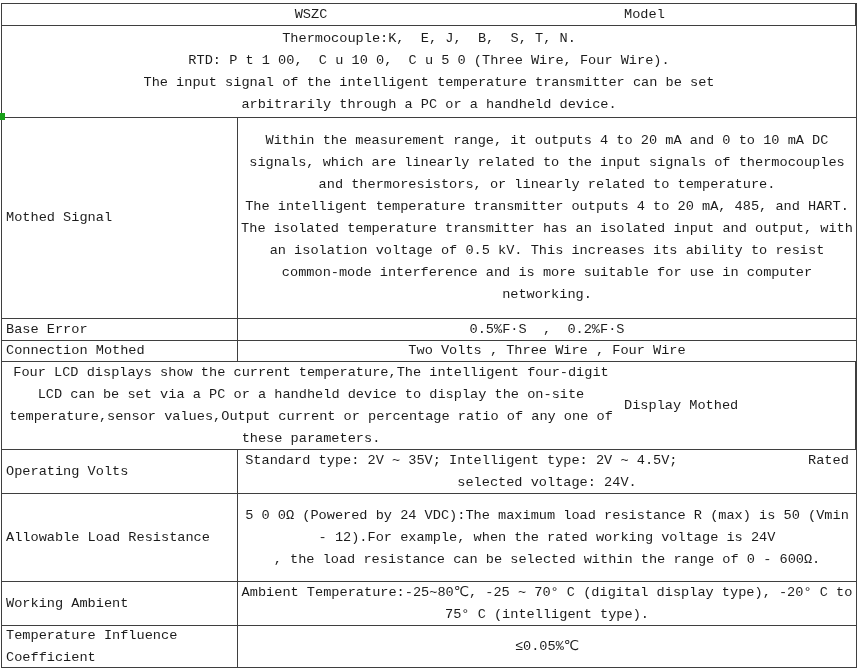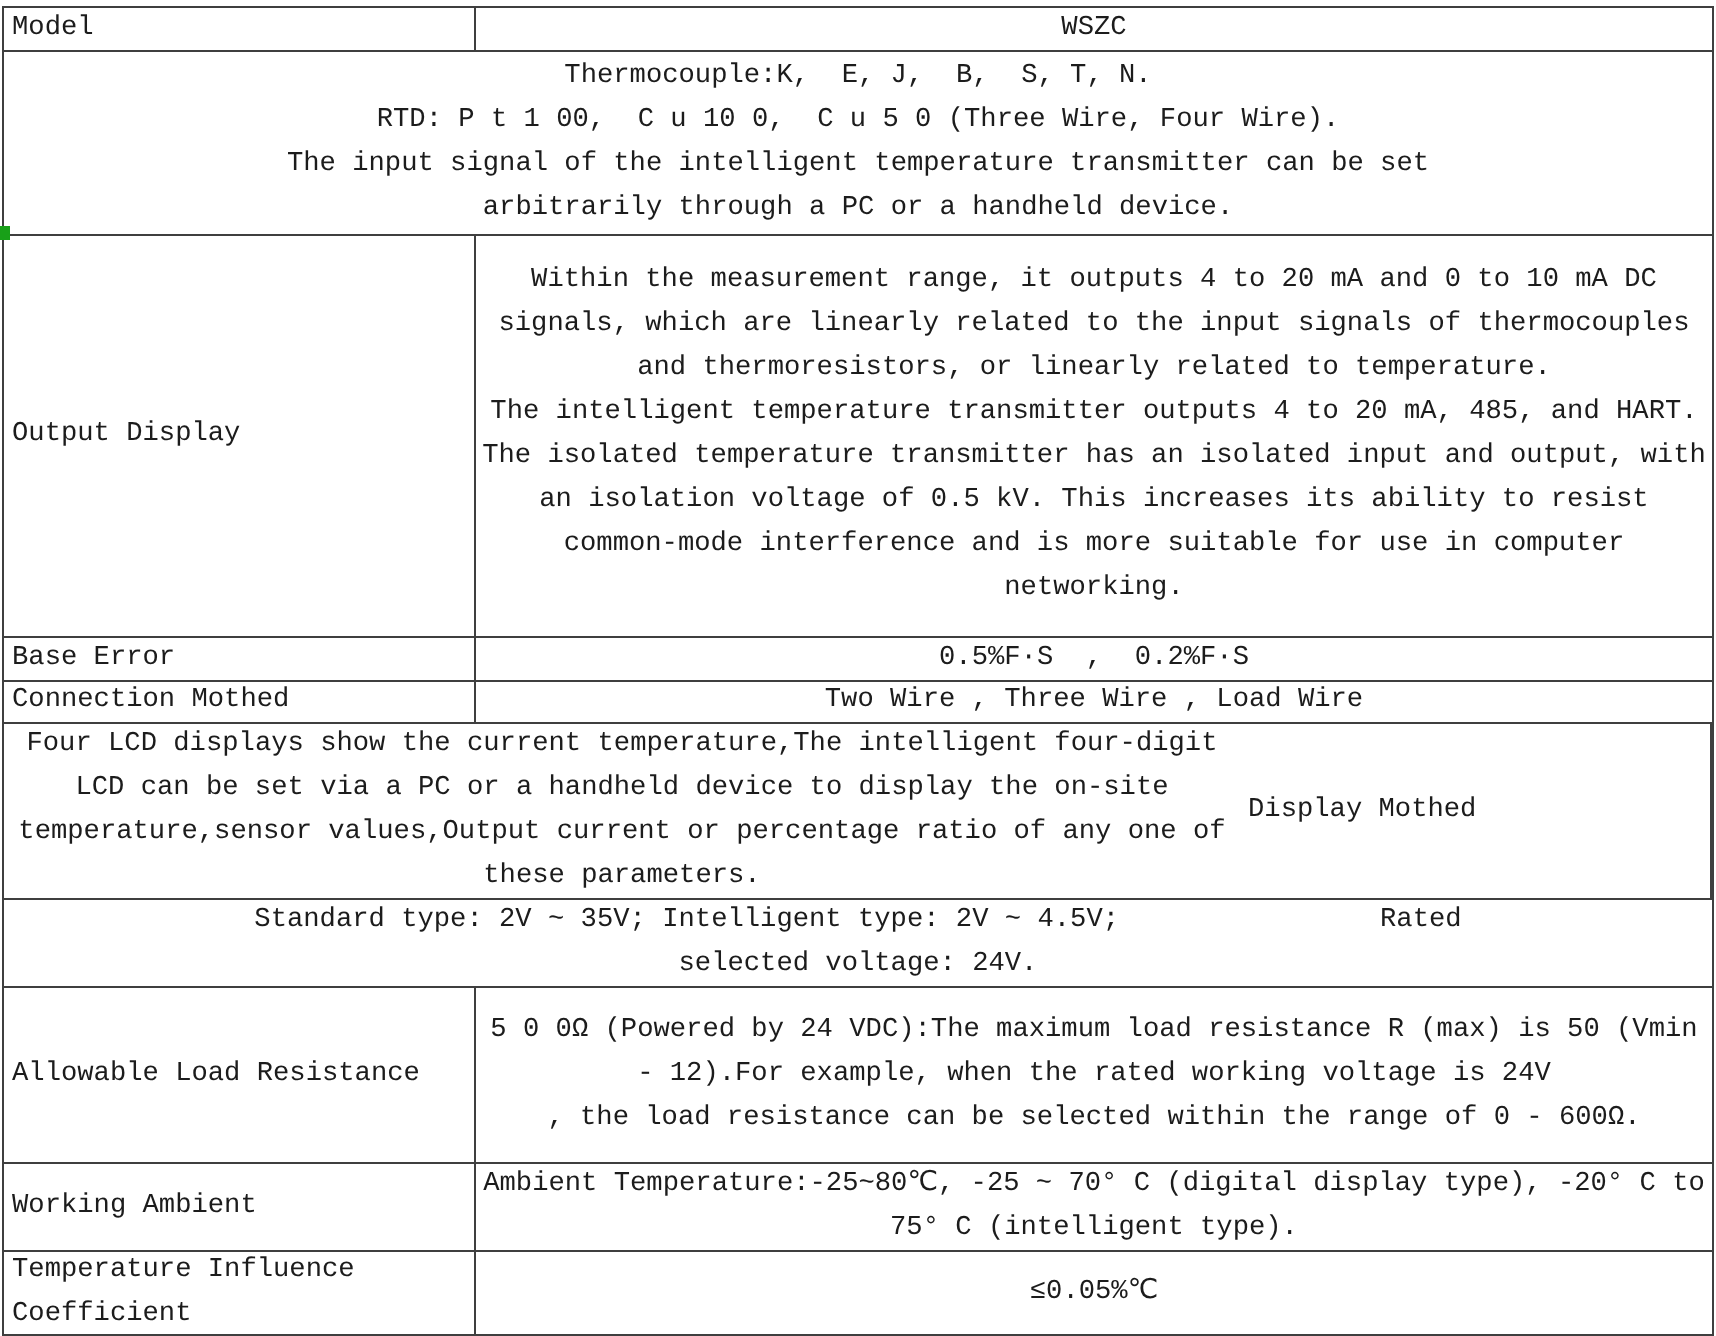--- a/index.html
+++ b/index.html
@@ -69,62 +69,63 @@
     background:var(--marker);
     z-index:2;
   }
 </style>
 </head>
 <body>
 
 <div class="spec-table">
 
   <div class="row r0">
+    <div class="cell value-cell">WSZC</div>
     <div class="cell label-cell">Model</div>
-    <div class="cell value-cell">WSZC</div>
   </div>
 
   <div class="row r1">
     <div class="cell value-cell">Thermocouple:K,  E, J,  B,  S, T, N.
 RTD: P t 1 00,  C u 10 0,  C u 5 0 (Three Wire, Four Wire).
 The input signal of the intelligent temperature transmitter can be set
 arbitrarily through a PC or a handheld device.</div>
   </div>
 
   <div class="row r2">
-    <div class="cell label-cell">Output Display</div>
+    <div class="cell label-cell">Mothed Signal</div>
     <div class="cell value-cell">Within the measurement range, it outputs 4 to 20 mA and 0 to 10 mA DC
 signals, which are linearly related to the input signals of thermocouples
 and thermoresistors, or linearly related to temperature.
 The intelligent temperature transmitter outputs 4 to 20 mA, 485, and HART.
 The isolated temperature transmitter has an isolated input and output, with
 an isolation voltage of 0.5 kV. This increases its ability to resist
 common-mode interference and is more suitable for use in computer
 networking.</div>
   </div>
 
   <div class="row r3">
     <div class="cell label-cell">Base Error</div>
     <div class="cell value-cell">0.5%F·S  ,  0.2%F·S</div>
   </div>
 
   <div class="row r4">
     <div class="cell label-cell">Connection Mothed</div>
-    <div class="cell value-cell">Two Wire , Three Wire , Load Wire</div>
+    <div class="cell value-cell">Two Volts , Three Wire , Four Wire</div>
   </div>
 
   <div class="row r5">
     <div class="cell value-cell">Four LCD displays show the current temperature,The intelligent four-digit
 LCD can be set via a PC or a handheld device to display the on-site
 temperature,sensor values,Output current or percentage ratio of any one of
 these parameters.</div>
     <div class="cell label-cell">Display Mothed</div>
   </div>
 
   <div class="row r6">
+    <div class="cell label-cell">Operating Volts</div>
     <div class="cell value-cell">Standard type: 2V ~ 35V; Intelligent type: 2V ~ 4.5V;                Rated
 selected voltage: 24V.</div>
   </div>
 
   <div class="row r7">
     <div class="cell label-cell">Allowable Load Resistance</div>
     <div class="cell value-cell">5 0 0Ω (Powered by 24 VDC):The maximum load resistance R (max) is 50 (Vmin
 - 12).For example, when the rated working voltage is 24V
 , the load resistance can be selected within the range of 0 - 600Ω.</div>
   </div>

